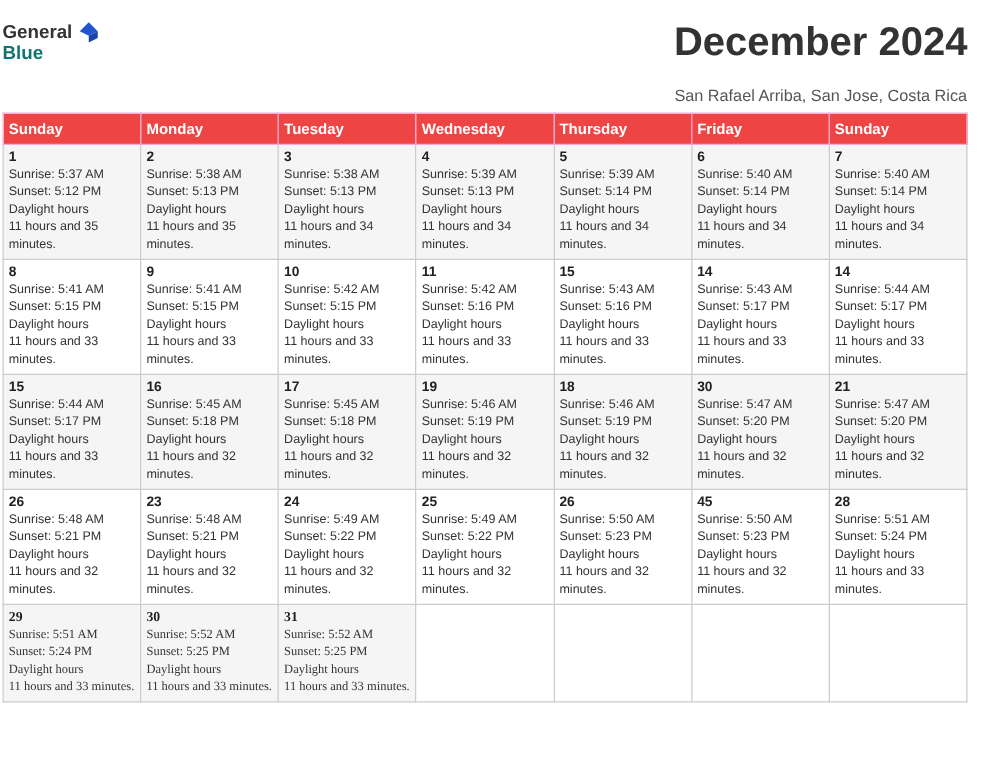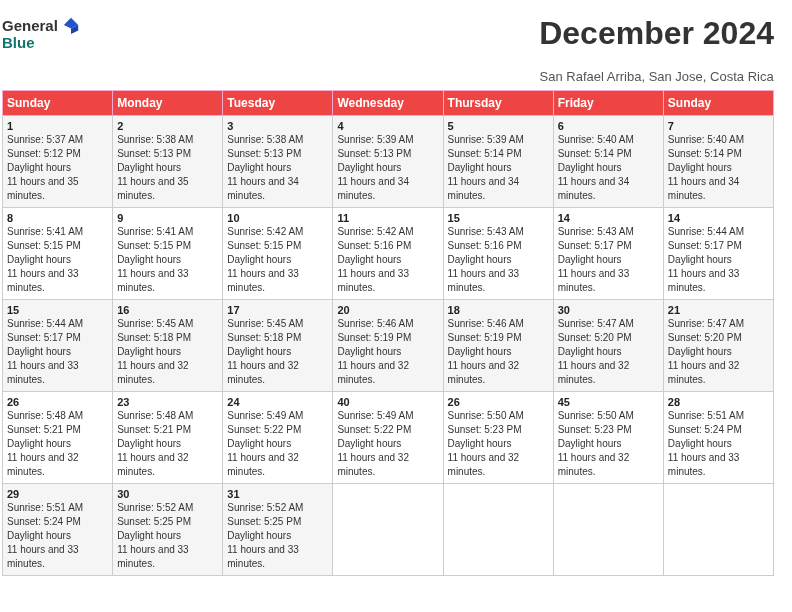--- a/index.html
+++ b/index.html
@@ -104,20 +104,21 @@
       font-size: 10px;
       color: #333;
       line-height: 1.4;
     }
     .empty-cell {
       background: #fff !important;
     }
     
     .last-row td {
       height: 72px;
+      font-family: Liberation Serif, serif;
     }
   </style>
 </head>
 <body>
 
 <div class="page">
   <div class="header">
     <div class="logo">
       <div class="logo-text">
         <span class="logo-general">General</span>
@@ -214,21 +215,21 @@
       </td>
           <td>
         <span class="day-number">16</span>
         <span class="day-info">Sunrise: 5:45 AM<br>Sunset: 5:18 PM<br>Daylight hours<br>11 hours and 32 minutes.</span>
       </td>
           <td>
         <span class="day-number">17</span>
         <span class="day-info">Sunrise: 5:45 AM<br>Sunset: 5:18 PM<br>Daylight hours<br>11 hours and 32 minutes.</span>
       </td>
           <td>
-        <span class="day-number">20</span>
+        <span class="day-number">19</span>
         <span class="day-info">Sunrise: 5:46 AM<br>Sunset: 5:19 PM<br>Daylight hours<br>11 hours and 32 minutes.</span>
       </td>
           <td>
         <span class="day-number">18</span>
         <span class="day-info">Sunrise: 5:46 AM<br>Sunset: 5:19 PM<br>Daylight hours<br>11 hours and 32 minutes.</span>
       </td>
           <td>
         <span class="day-number">30</span>
         <span class="day-info">Sunrise: 5:47 AM<br>Sunset: 5:20 PM<br>Daylight hours<br>11 hours and 32 minutes.</span>
       </td>
@@ -244,21 +245,21 @@
       </td>
           <td>
         <span class="day-number">23</span>
         <span class="day-info">Sunrise: 5:48 AM<br>Sunset: 5:21 PM<br>Daylight hours<br>11 hours and 32 minutes.</span>
       </td>
           <td>
         <span class="day-number">24</span>
         <span class="day-info">Sunrise: 5:49 AM<br>Sunset: 5:22 PM<br>Daylight hours<br>11 hours and 32 minutes.</span>
       </td>
           <td>
-        <span class="day-number">40</span>
+        <span class="day-number">25</span>
         <span class="day-info">Sunrise: 5:49 AM<br>Sunset: 5:22 PM<br>Daylight hours<br>11 hours and 32 minutes.</span>
       </td>
           <td>
         <span class="day-number">26</span>
         <span class="day-info">Sunrise: 5:50 AM<br>Sunset: 5:23 PM<br>Daylight hours<br>11 hours and 32 minutes.</span>
       </td>
           <td>
         <span class="day-number">45</span>
         <span class="day-info">Sunrise: 5:50 AM<br>Sunset: 5:23 PM<br>Daylight hours<br>11 hours and 32 minutes.</span>
       </td>

